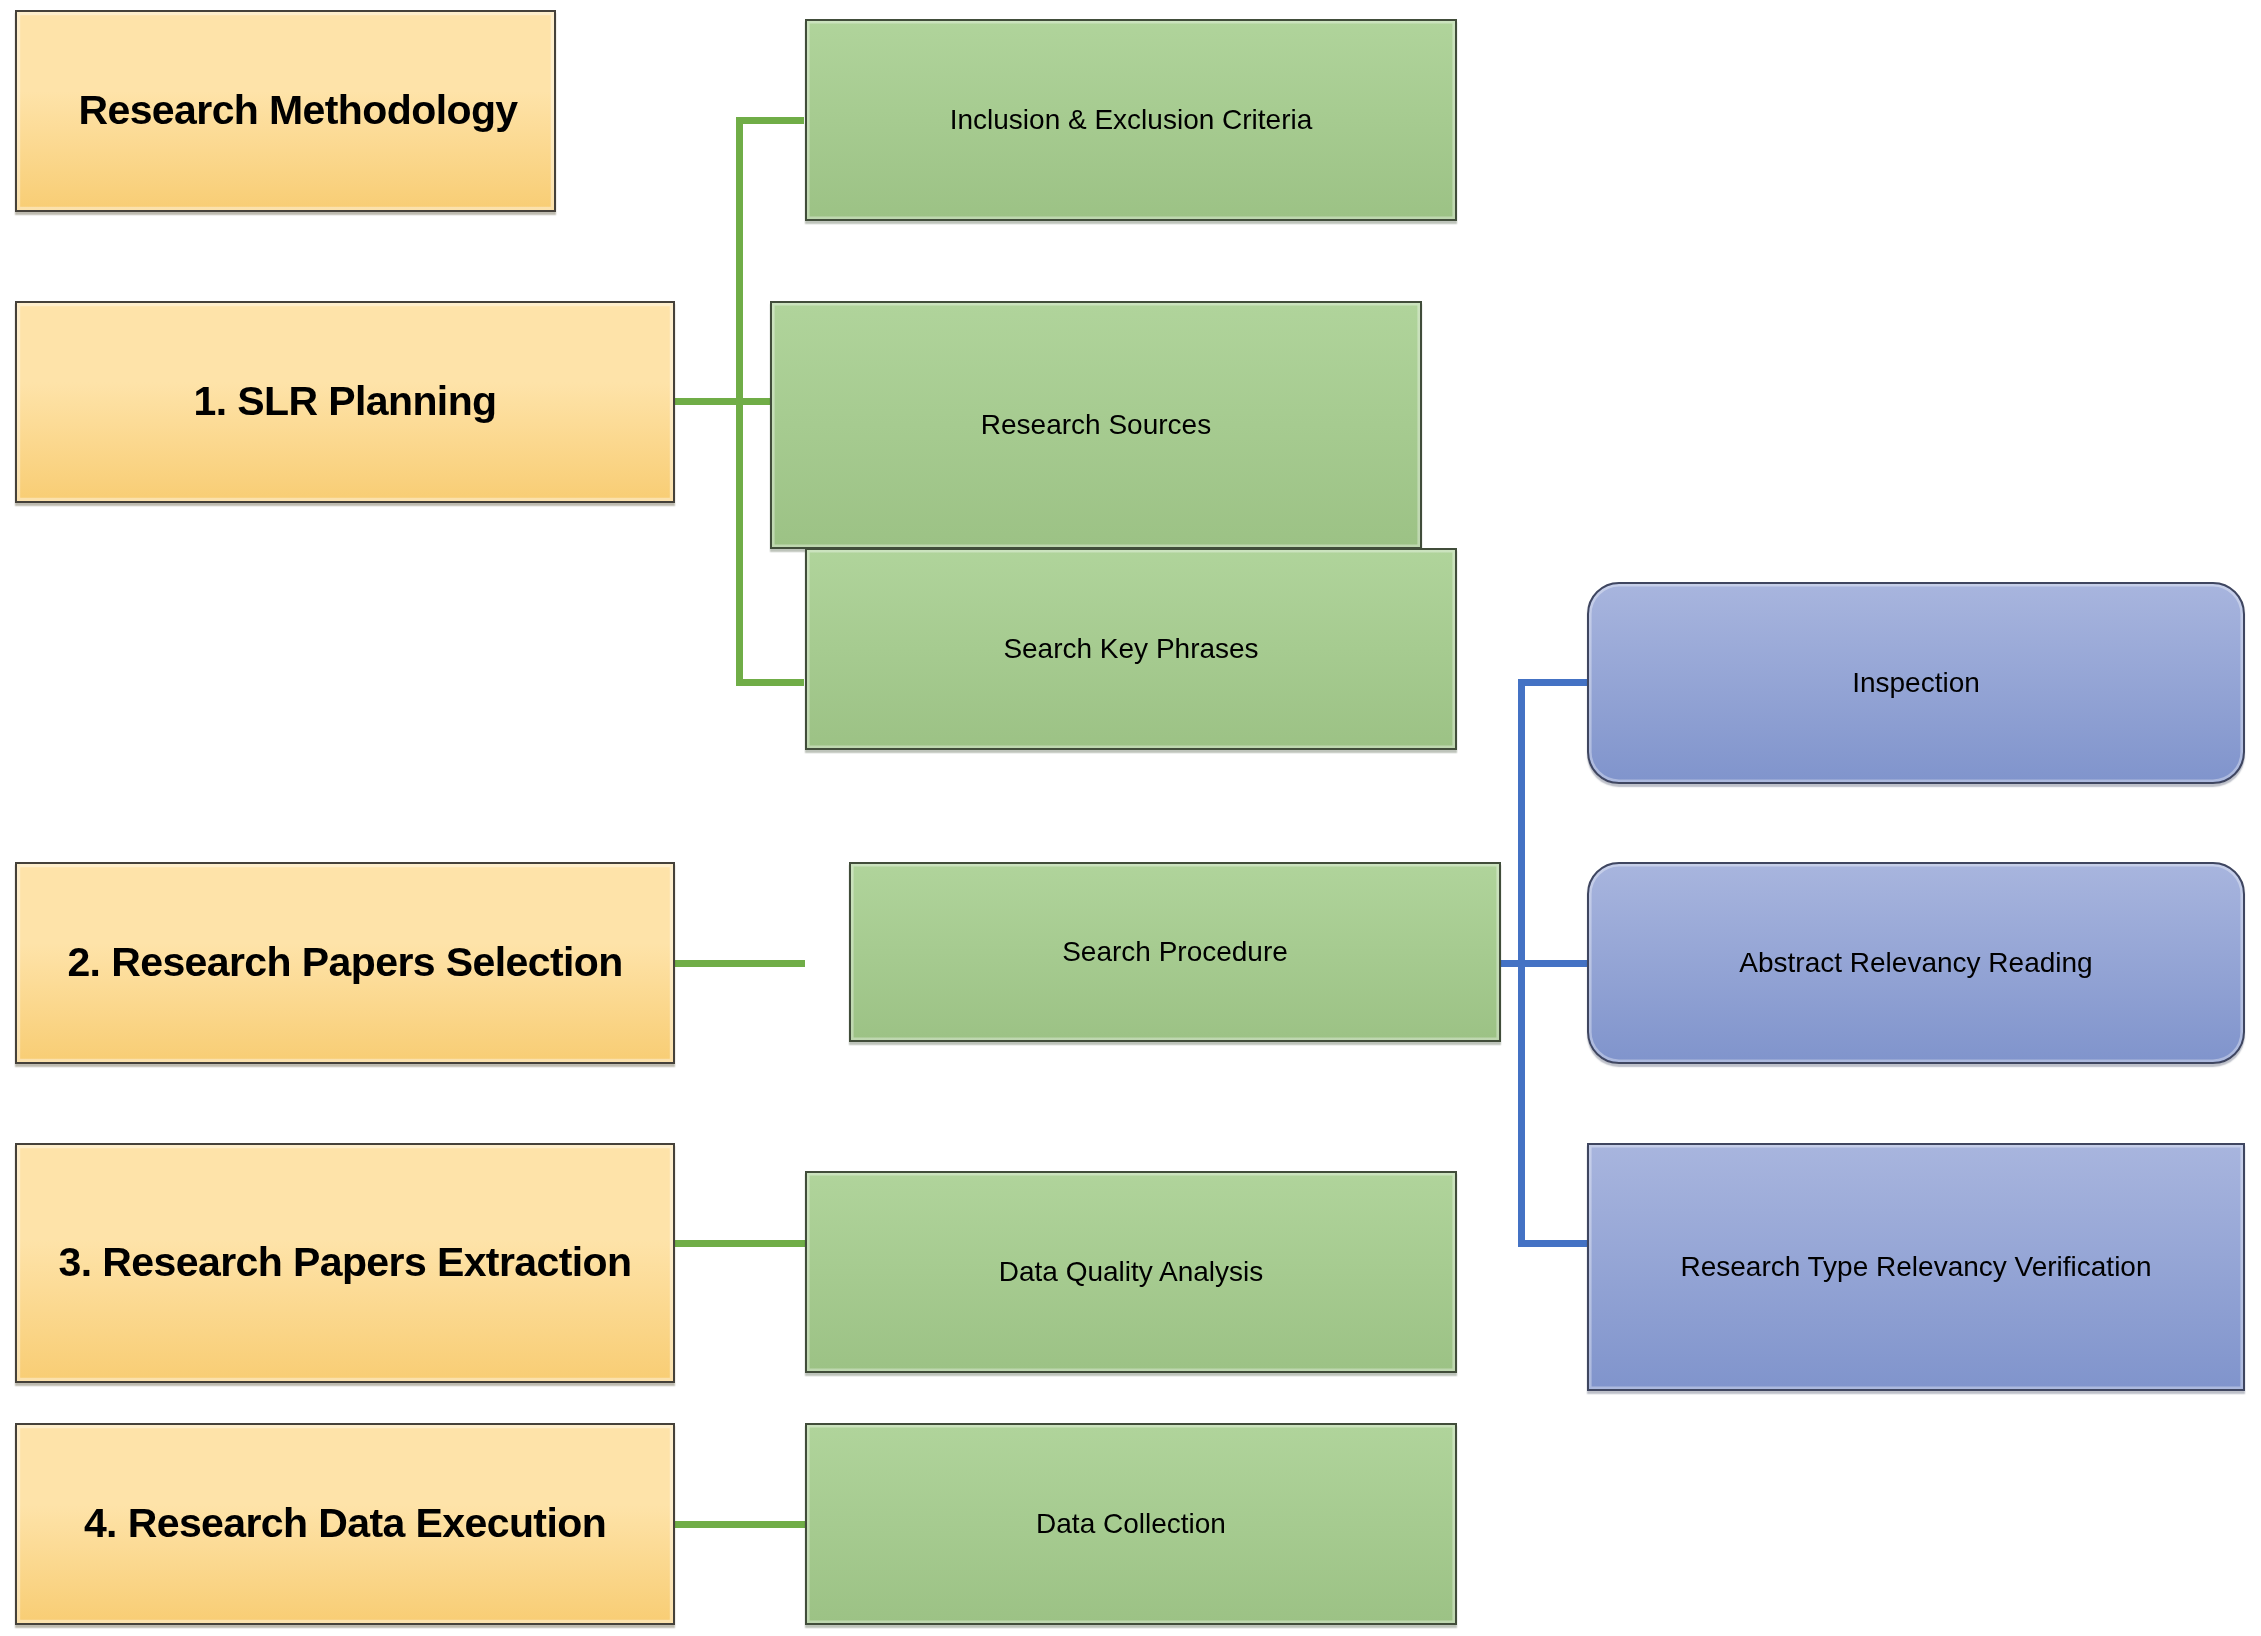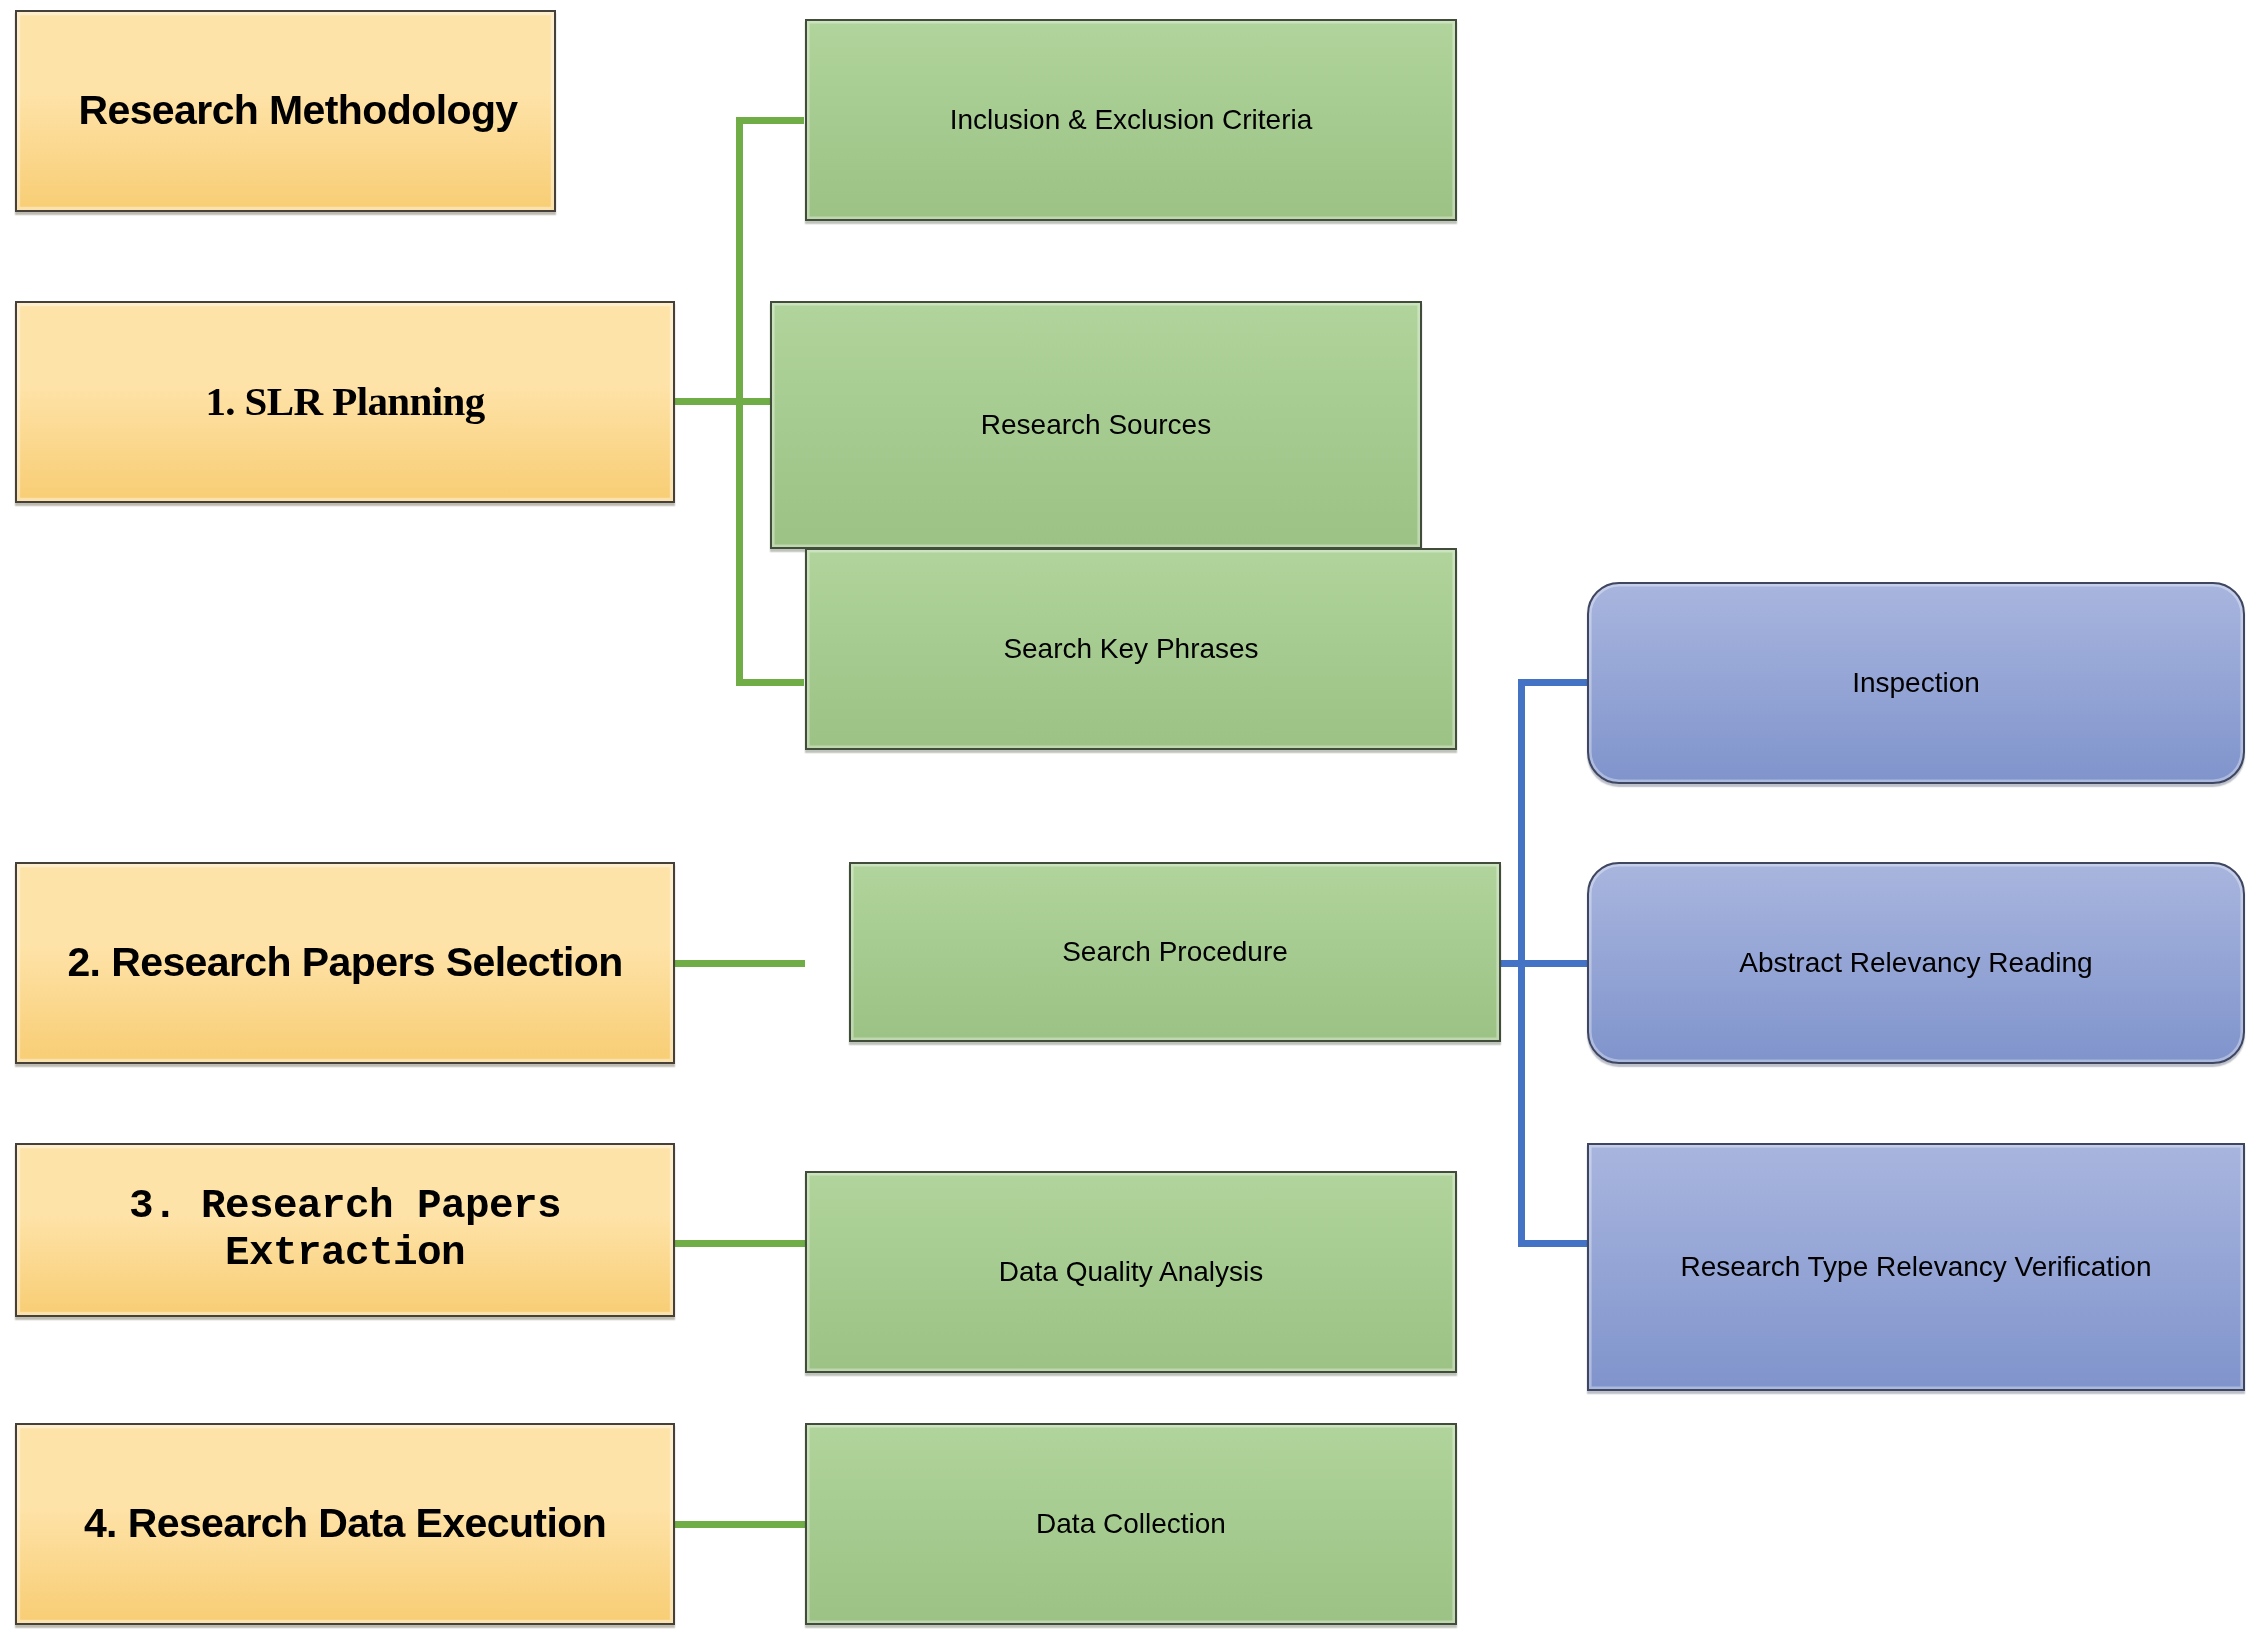--- a/index.html
+++ b/index.html
@@ -56,27 +56,27 @@
     <div class="seg green" style="left: 675px; top: 960px; width: 130px; height: 7px;"></div>
     <div class="seg green" style="left: 675px; top: 1240px; width: 130px; height: 7px;"></div>
     <div class="seg green" style="left: 675px; top: 1521px; width: 130px; height: 7px;"></div>
     <div class="seg blue" style="left: 1456px; top: 960px; width: 131px; height: 7px;"></div>
     <div class="seg blue" style="left: 1518px; top: 679px; width: 7px; height: 568px;"></div>
     <div class="seg blue" style="left: 1518px; top: 679px; width: 69px; height: 7px;"></div>
     <div class="seg blue" style="left: 1518px; top: 1240px; width: 69px; height: 7px;"></div>
     <div class="node stage" style="left: 15px; top: 10px; width: 541px; height: 202px; padding-left: 44px;">
       <span class="label">Research Methodology</span>
     </div>
-    <div class="node stage" style="left: 15px; top: 301px; width: 660px; height: 202px; font-family: Liberation Serif, serif;">
+    <div class="node stage" style="left: 15px; top: 301px; width: 660px; height: 202px;">
       <span class="label">1. SLR Planning</span>
     </div>
     <div class="node stage" style="left: 15px; top: 862px; width: 660px; height: 202px;">
       <span class="label">2. Research Papers Selection</span>
     </div>
-    <div class="node stage" style="left: 15px; top: 1143px; width: 660px; height: 174px; font-family: Liberation Mono, monospace;">
+    <div class="node stage" style="left: 15px; top: 1143px; width: 660px; height: 240px;">
       <span class="label">3. Research Papers Extraction</span>
     </div>
     <div class="node stage" style="left: 15px; top: 1423px; width: 660px; height: 202px;">
       <span class="label">4. Research Data Execution</span>
     </div>
     <div class="node task" style="left: 805px; top: 19px; width: 652px; height: 202px;">
       <span class="label">Inclusion &amp; Exclusion Criteria</span>
     </div>
     <div class="node task" style="left: 770px; top: 301px; width: 652px; height: 248px;">
       <span class="label">Research Sources</span>

